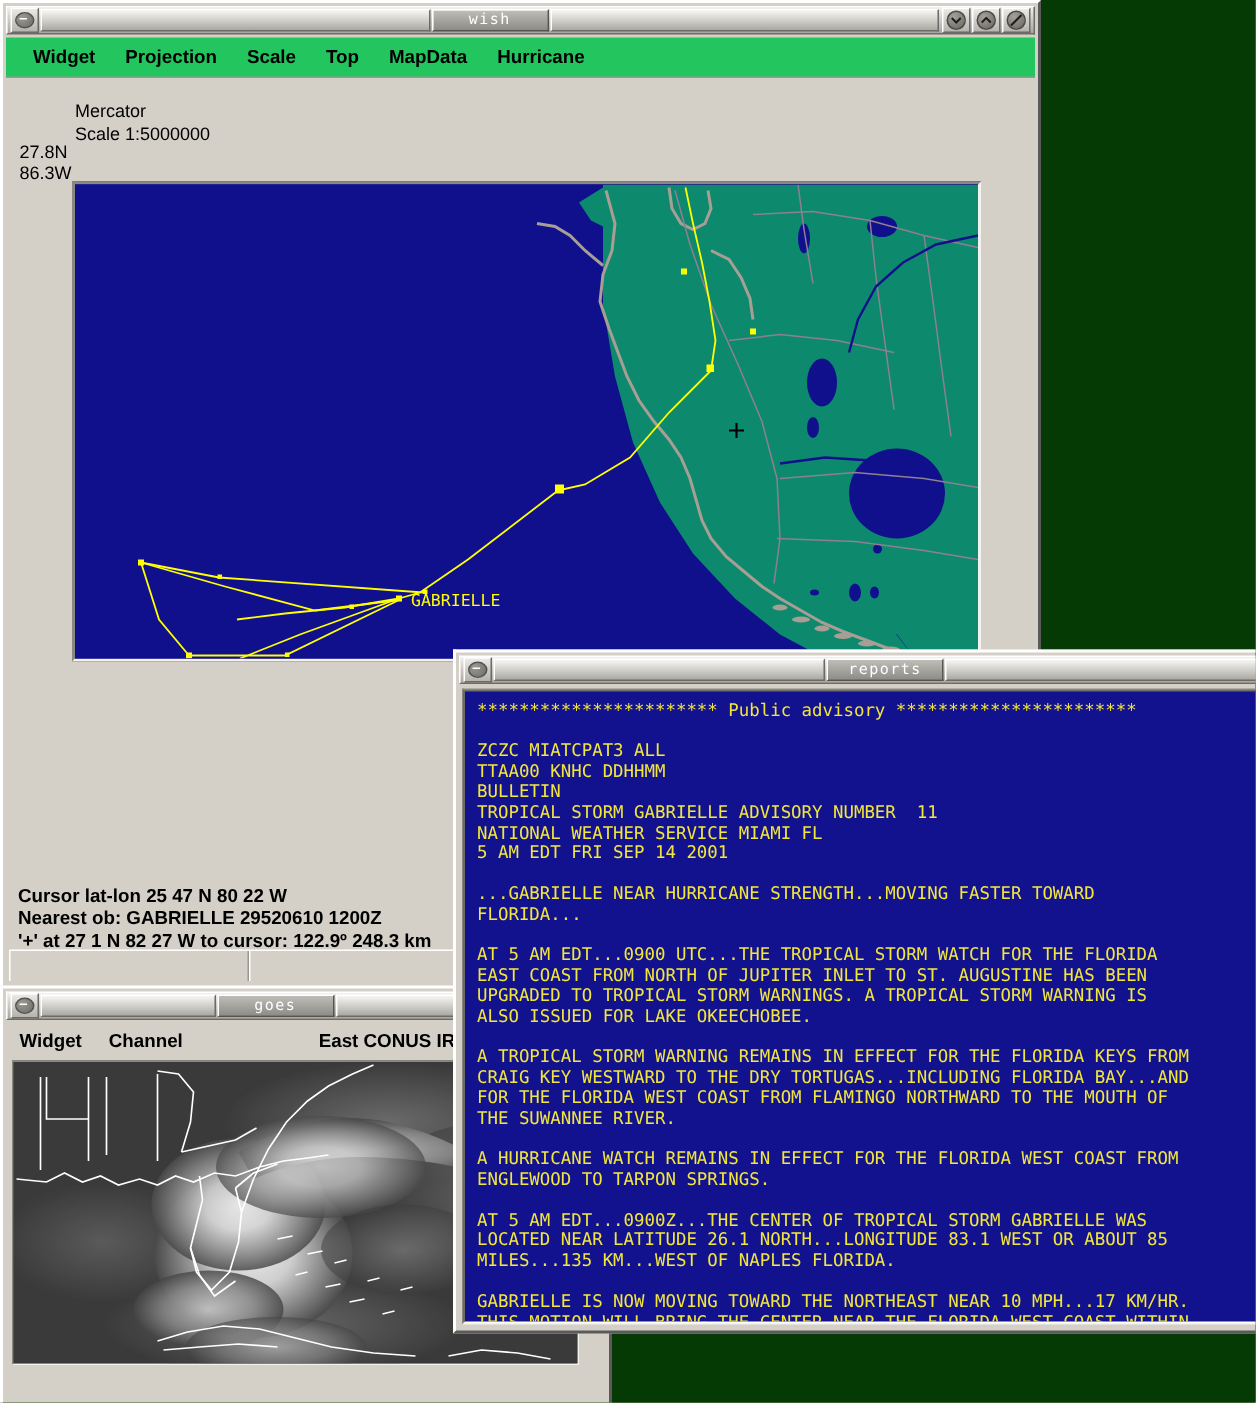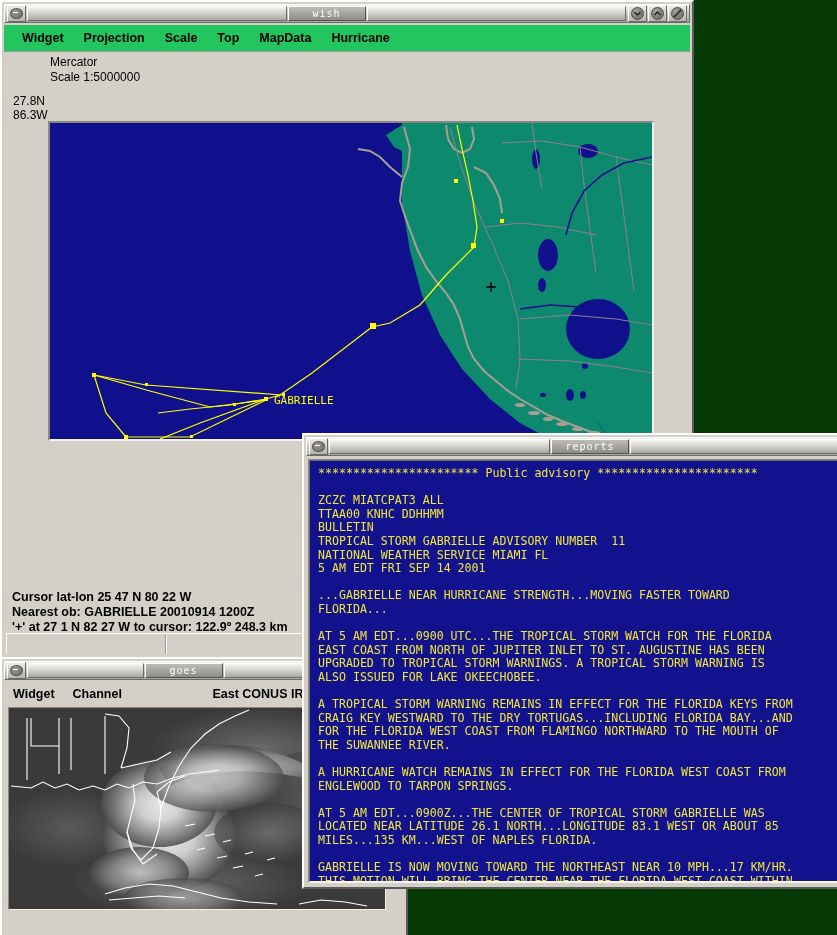--- a/index.html
+++ b/index.html
@@ -59,21 +59,21 @@
   .tb-btn svg { display:block; }
 
   
   .menubar { display: flex; align-items: center; height: 26px; padding-left: 8px; background:#22c55e;
              border-bottom: 1px solid #9a9892; }
   .menubar .mi { font-size: 12.5px; font-weight: bold; color:#000; padding: 2px 10px; cursor: default; white-space:nowrap; }
 
   
   #wish { left: 0; top: 0; width: 694px; height: 660px; }
   .wish-body { position:absolute; left:2px; top:23px; right:2px; bottom:2px; background:#d4d0c8; }
-  .proj-label { position:absolute; left:46px; top:30px; font-size:12px; color:#000; line-height:15px; }
+  .proj-label { position:absolute; left:46px; top:42px; font-size:12px; color:#000; line-height:15px; }
   .corner-coord { position:absolute; left:9px; top:69px; font-size:12px; color:#000; line-height:14px; }
 
   
   .mapwrap { position:absolute; left:44px; top:96px; width: 606px; height: 320px;
              border: 2px solid; border-color:#8a8880 #f4f2ee #f4f2ee #8a8880; box-sizing:border-box; background:#00008f; }
   .map { position:absolute; inset:0; overflow:hidden; background:#10108c;text-decoration:underline; }
   .map svg { position:absolute; left:0; top:0; }
 
   
   .statusblock { position:absolute; left:2px; bottom:22px; width:395px; height:47px;
@@ -268,21 +268,21 @@
 
             <g stroke="#000000" stroke-width="1.4">
               <path d="M436 164 L446 164 M441 159 L441 169"></path>
             </g>
           </svg>
         </div>
       </div>
 
       <div class="statusblock">
         <div class="line">Cursor lat-lon 25 47 N  80 22 W</div>
-        <div class="line">Nearest ob: GABRIELLE 20010914 1200Z</div>
+        <div class="line">Nearest ob: GABRIELLE 29520610 1200Z</div>
         <div class="line">'+' at 27 1 N 82 27 W to cursor: 122.9º   248.3 km</div>
       </div>
 
       <div class="bottombar">
         <div class="cell" style="width:160px"></div>
         <div class="cell" style="width:160px"></div>
         <div class="cell" style="flex:1 1 auto"></div>
       </div>
     </div>
   </div>

